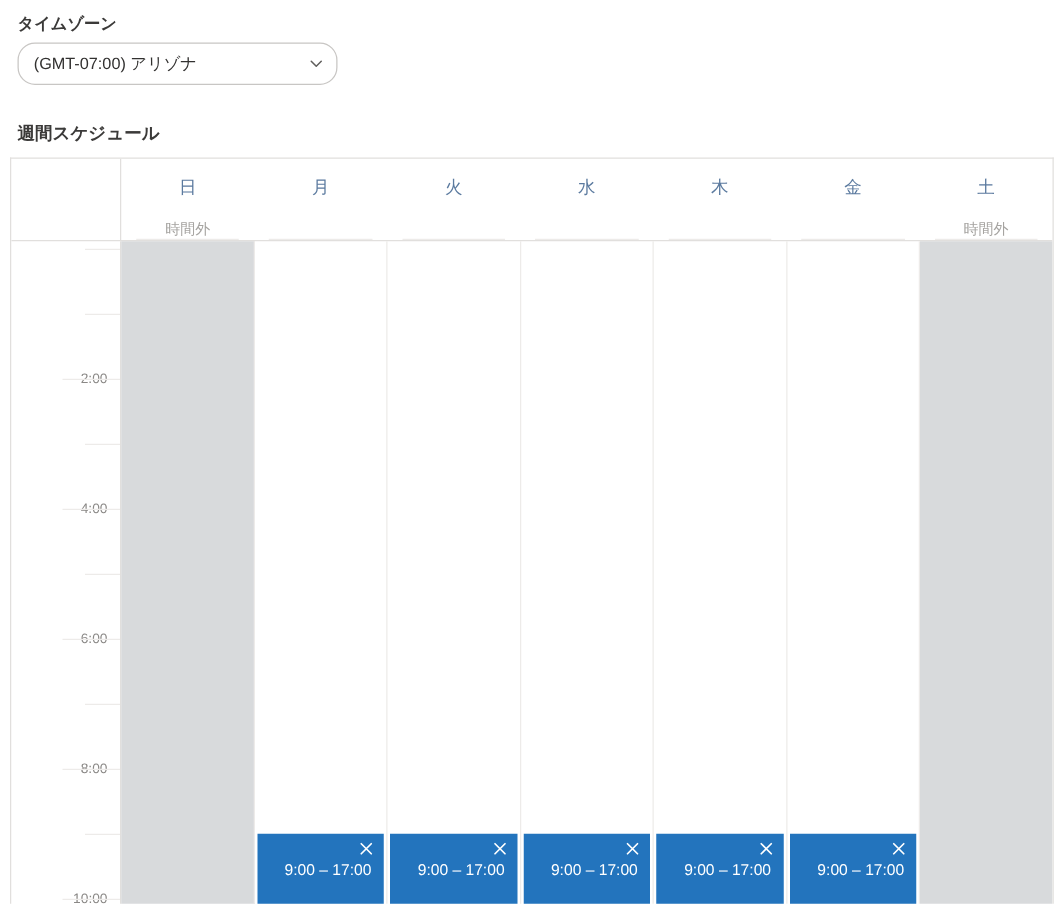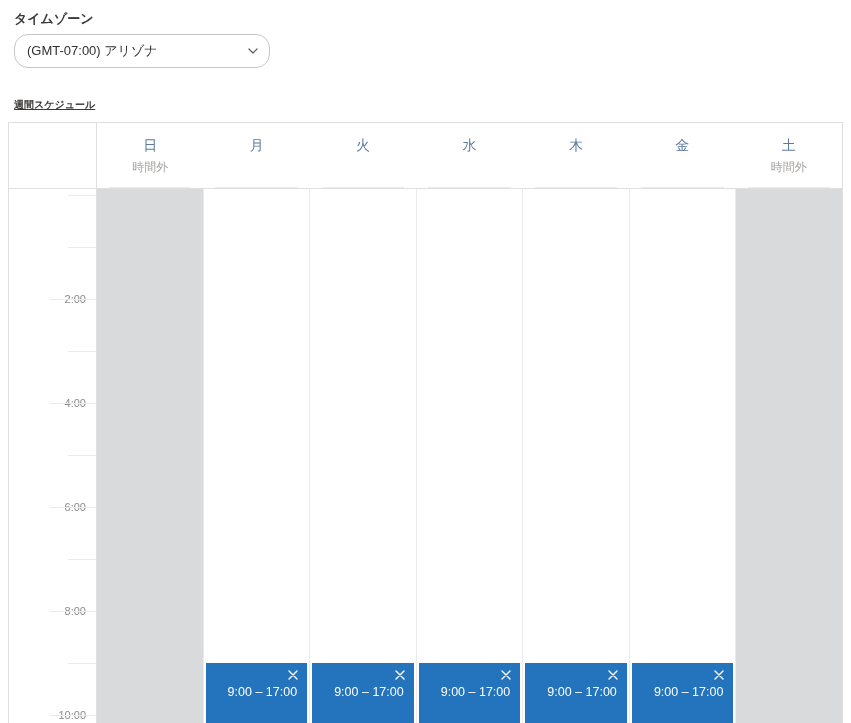--- a/index.html
+++ b/index.html
@@ -35,23 +35,22 @@
     .timezone-select .tz-text {
       color: #323130;
       font-size: 13px;
     }
     .timezone-select .chev {
       color: #605e5c;
     }
     .schedule-label {
       font-weight: 600;
       margin: 30px 0 10px 14px;
-      font-size: 10px;
+      font-size: 14px;
       color: #3b3a39;
-      text-decoration: underline;
     }
     .grid-wrap {
       margin: 0 8px;
       border-top: 1px solid #e1dfdd;
       border-left: 1px solid #e1dfdd;
       border-right: 1px solid #e1dfdd;
       overflow: hidden;
     }
     
     .head-row {
@@ -70,21 +69,21 @@
       text-align: center;
       padding-top: 14px;
       position: relative;
     }
     .day-name {
       font-size: 14px;
       color: #5b7a9f;
       font-weight: 400;
     }
     .day-sub {
-      margin-top: 4px;
+      margin-top: 16px;
       font-size: 12px;
       color: #a6a4a1;
     }
     .day-head-line {
       position:absolute;
       bottom:0;
       left:12px;
       right:12px;
       height:1px;
       background:#edebe9;

